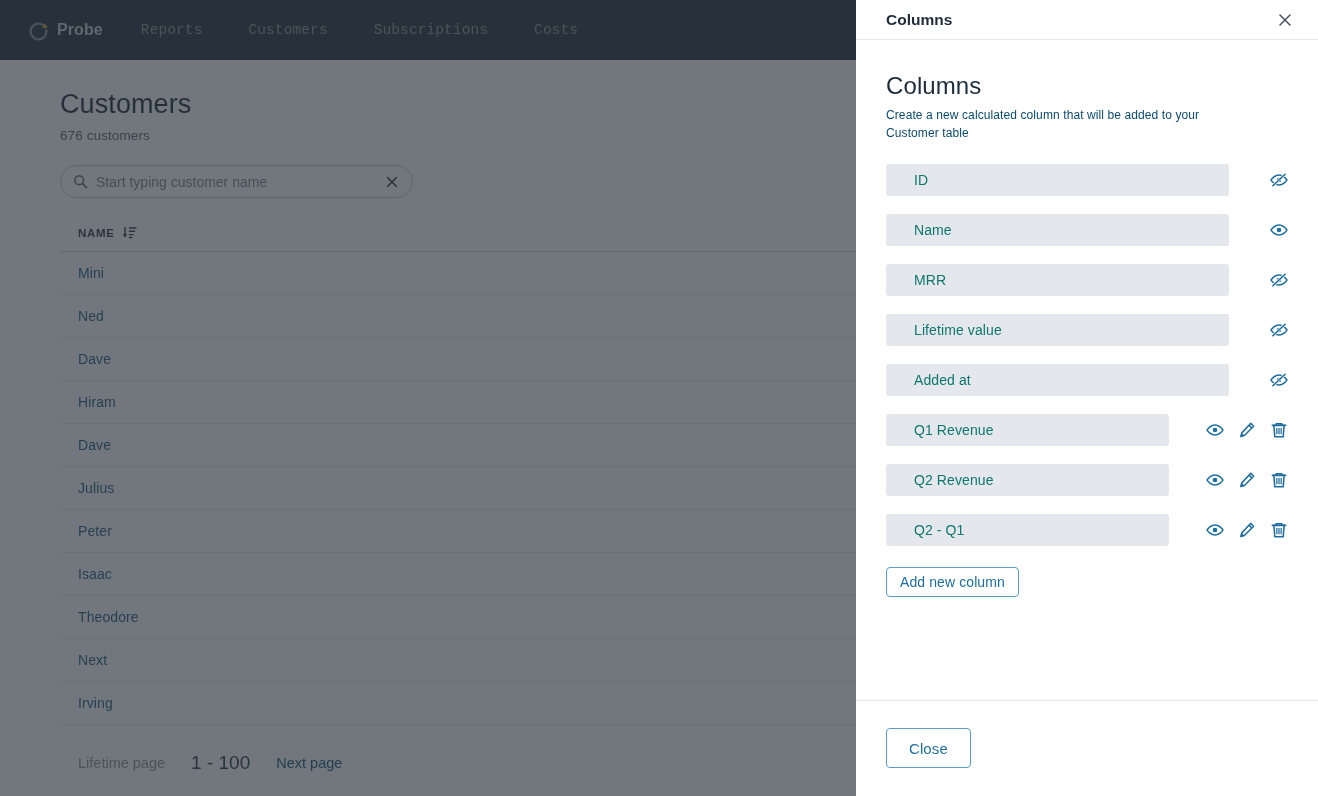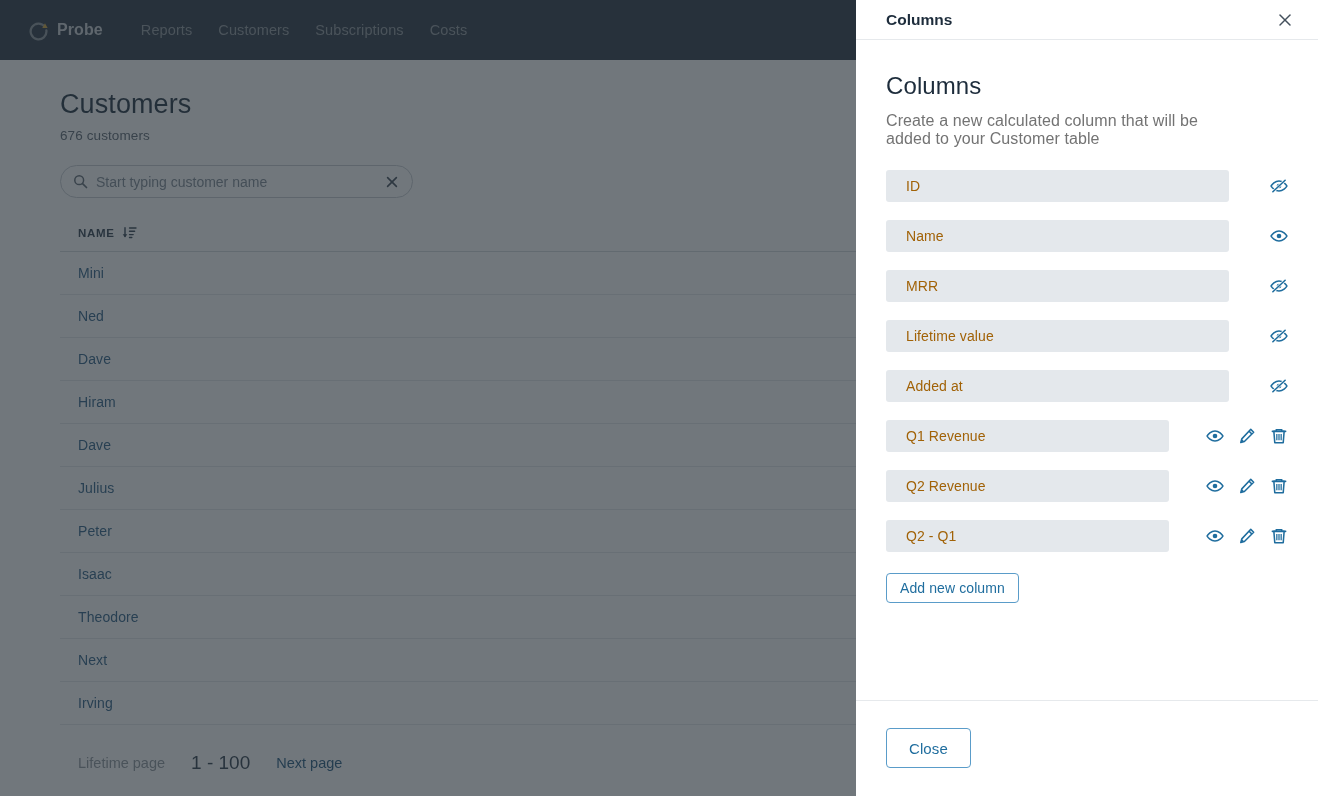--- a/index.html
+++ b/index.html
@@ -22,21 +22,21 @@
     display: flex; align-items: center;
   }
   .brand {
     display: flex; align-items: center; gap: 8px;
     margin-left: 28px; margin-right: 38px;
   }
   .brand-mark { width: 21px; height: 21px; display: block; }
   .brand-name {
     color: #c9ced3; font-size: 16px; font-weight: bold; letter-spacing: .1px;
   }
-  .nav-links { display: flex; align-items: center; gap: 26px; }
+  .nav-links { display: flex; align-items: center; gap: 46px; font-family: Liberation Mono, monospace; }
   .nav-link {
     color: #8e959c; font-size: 14.5px; text-decoration: none;
     letter-spacing: .1px; cursor: pointer;
   }
 
   .content {
     position: absolute; top: 60px; left: 0; right: 0; bottom: 0;
     background: #ffffff; padding: 0 60px;
   }
   .page-title {
@@ -108,32 +108,32 @@
   .drawer-close {
     width: 18px; height: 18px; cursor: pointer; display: block;
   }
 
   .drawer-body { flex: 1 1 auto; overflow: hidden; padding: 0 30px; position: relative; }
   .drawer-h1 {
     font-size: 24px; color: #1d2c3b; font-weight: normal;
     padding-top: 32px; letter-spacing: .1px;
   }
   .drawer-desc {
-    font-size: 16px; color: #737373; line-height: 18px;
-    margin-top: 12px; width: 360px; letter-spacing: .1px;
+    font-size: 12px; color: #0c4a6e; line-height: 18px;
+    margin-top: 6px; width: 360px; letter-spacing: .1px;
   }
 
   .col-list { margin-top: 22px; }
   .col-row {
     display: flex; align-items: center; height: 32px; margin-bottom: 18px;
   }
   .col-field {
     height: 32px; background: #e4e8ec; border: 0; border-radius: 3px;
     font-family: "Liberation Sans", sans-serif;
-    font-size: 14px; color: #a16207; padding: 0 20px; outline: none;
+    font-size: 14px; color: #0f766e; padding: 0 28px; outline: none;
     letter-spacing: .1px;
   }
   .col-field.wide  { width: 343px; }
   .col-field.narrow { width: 283px; }
   .col-actions { display: flex; align-items: center; margin-left: auto; gap: 14px; }
   .ic-btn {
     width: 18px; height: 18px; display: block; cursor: pointer;
     background: none; border: 0; padding: 0;
   }
 

